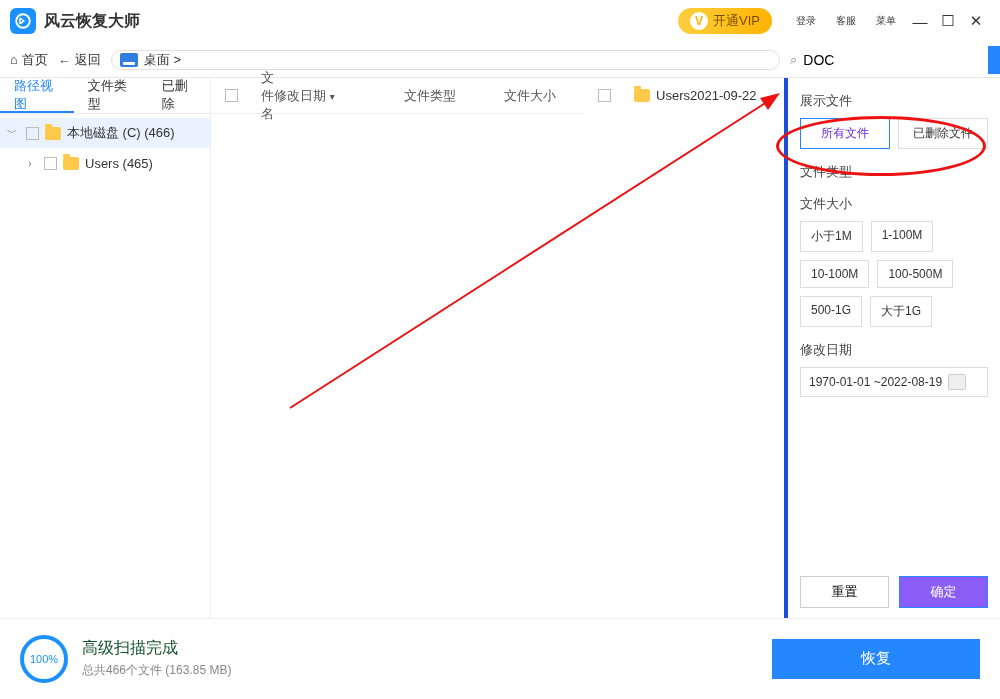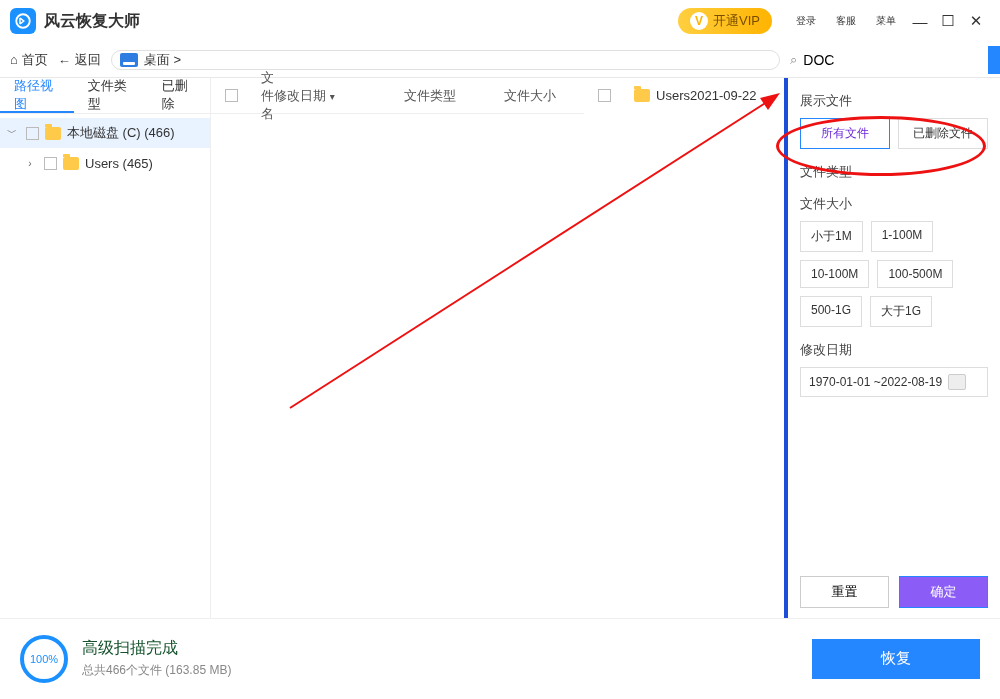--- a/index.html
+++ b/index.html
@@ -47,21 +47,21 @@
 .chip.active { border-color:#2587ff; color:#6d28d9; }
 .date-box { border:1px solid #ddd; padding:6px 8px; font-size:12px; display:flex; align-items:center; gap:6px; }
 .cal-icon{width:18px;height:16px;background:#eee;border:1px solid #ccc;border-radius:2px;position:relative;}
 .fp-actions{margin-top:auto;display:flex;gap:10px;padding-top:12px;}
 .btn{flex:1;height:32px;border:1px solid #ccc;background:#fff;cursor:pointer;font-size:13px;}
 .btn.primary{background:#8b5cf6;color:#fff;border-color:#2587ff;}
 .footer { height:80px; border-top:1px solid #eee; display:flex; align-items:center; padding:0 20px; }
 .progress-ring { width:48px; height:48px; border:4px solid #1b90ff; border-radius:50%; display:flex; align-items:center; justify-content:center; font-size:11px; font-weight:normal; color:#1b90ff; margin-right:14px; }
 .scan-title { color:#14532d; font-size:16px; }
 .scan-sub { color:#888; font-size:12px; margin-top:3px; }
-.recover-btn { margin-left:auto; width:168px; height:40px; background:#2587ff; color:#fff; border:none; font-size:15px; cursor:pointer; }
+.recover-btn { margin-left:auto; width:208px; height:40px; background:#2587ff; color:#fff; border:none; font-size:15px; cursor:pointer; }
 .annot-ellipse { position:absolute; border:3px solid #e11; border-radius:50%; pointer-events:none; }
 .annot-arrow { position:absolute; pointer-events:none; }
 </style>
 </head>
 <body>
 
 <div class="titlebar">
   <div class="logo">
     <svg width="18" height="18" viewBox="0 0 24 24">
         <circle cx="12" cy="12" r="9" fill="none" stroke="#fff" stroke-width="2.5"></circle>

